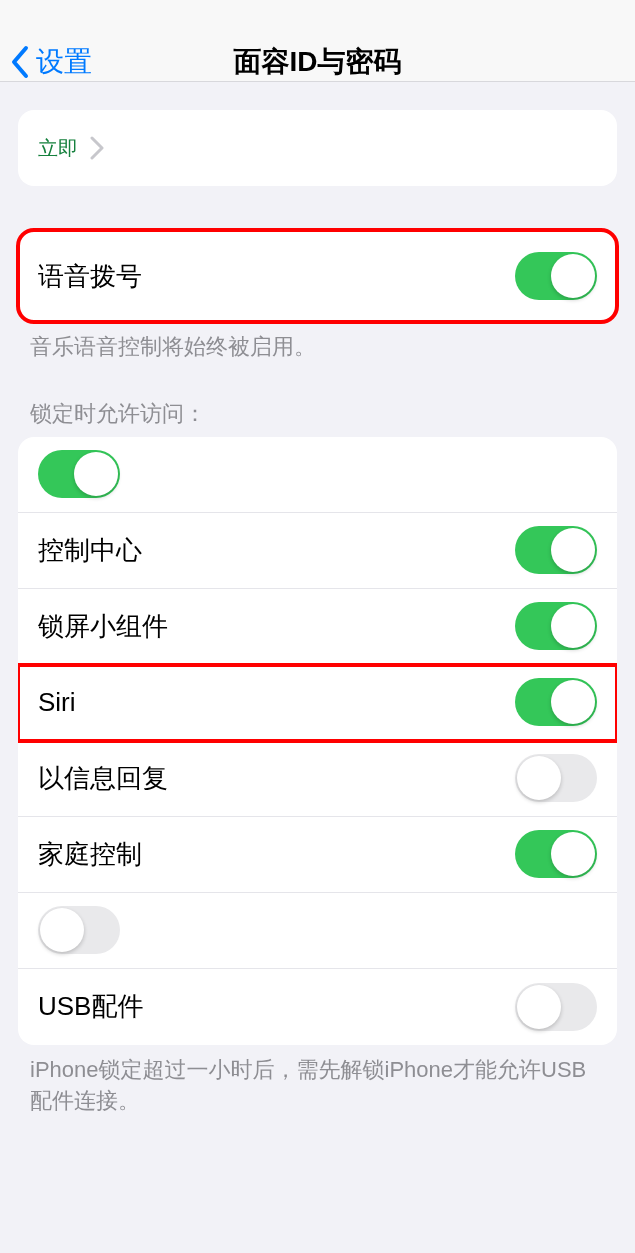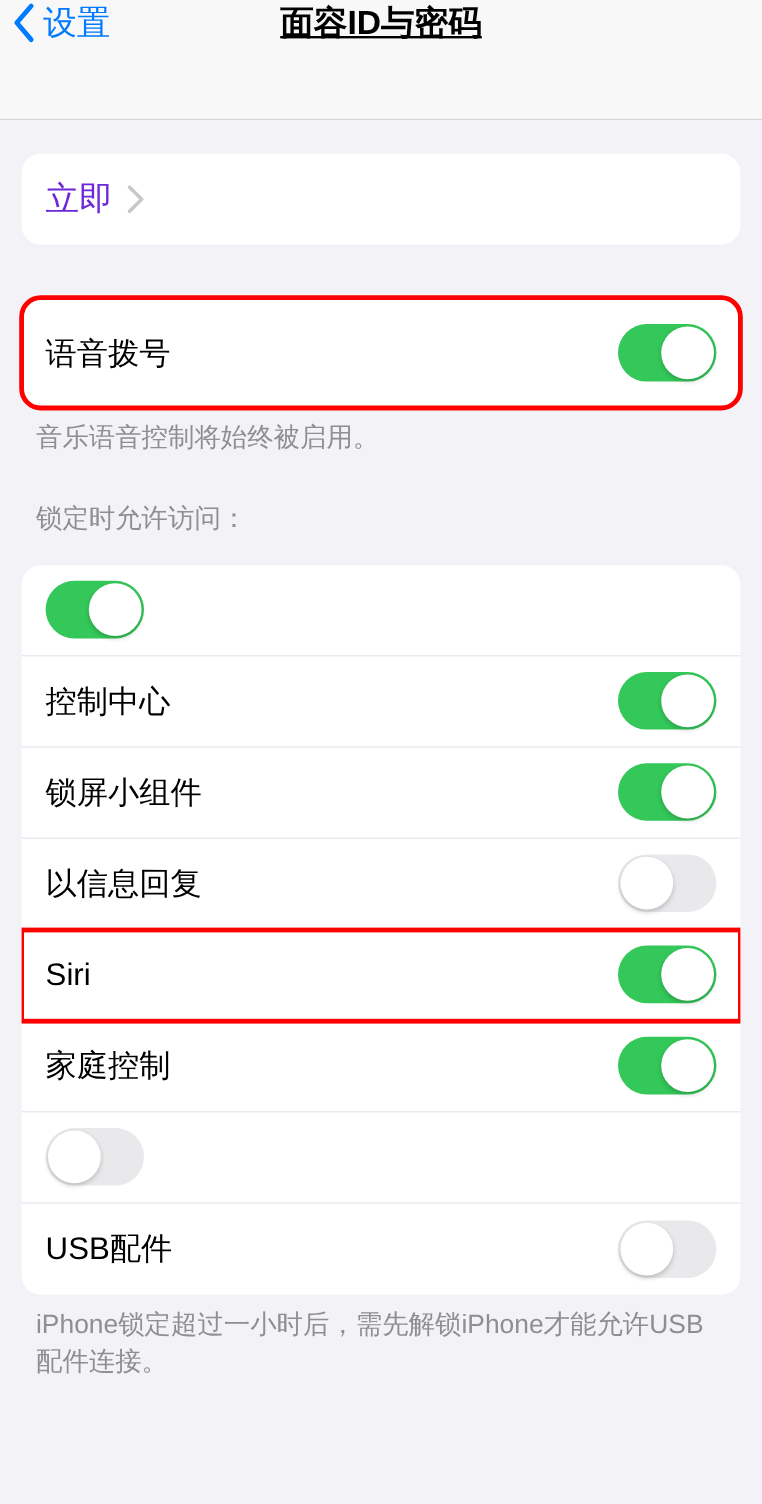--- a/index.html
+++ b/index.html
@@ -4,44 +4,43 @@
 <style>
   * { box-sizing: border-box; margin: 0; padding: 0; }
   html, body {
     width: 635px;
     height: 1253px;
     font-family: -apple-system, "Helvetica Neue", Arial, sans-serif;
     background: #f2f2f7;
     color: #000;
   }
   .header {
-    height: 100px;
+    height: 82px;
     background: #f8f8f8;
     display: flex;
-    align-items: flex-start;
+    align-items: flex-end;
     position: relative;
     border-bottom: 1px solid #d8d8dc;
   }
   .back {
     display: flex;
     align-items: center;
     position: absolute;
     left: 8px;
     color: #007aff;
     font-size: 28px;
     cursor: pointer;
   }
   .back svg { width: 24px; height: 36px; }
   .back-label { margin-left: 4px; font-size: 28px; }
   .title {
     flex: 1;
     text-align: center;
     font-size: 28px;
     font-weight: 600;
-    text-decoration: underline;
   }
   .group {
     margin: 28px 18px 0 18px;
     background: #fff;
     border-radius: 16px;
     overflow: hidden;
   }
   .row {
     display: flex;
     align-items: center;
@@ -51,36 +50,36 @@
     border-bottom: 1px solid #e5e5ea;
   }
   .row:last-child { border-bottom: none; }
   .row-label {
     font-size: 26px;
     color: #000;
   }
   .row-value {
     display: flex;
     align-items: center;
-    color: #6d28d9;
-    font-size: 28px;
+    color: #15803d;
+    font-size: 20px;
   }
   .chevron {
     width: 14px;
     height: 24px;
     margin-left: 12px;
   }
   .footer-text {
     margin: 10px 30px 0 30px;
     color: #8e8e93;
     font-size: 22px;
     line-height: 1.4;
   }
   .section-header {
-    margin: 36px 30px 24px 30px;
+    margin: 36px 30px 8px 30px;
     color: #8e8e93;
     font-size: 22px;
   }
   .toggle {
     width: 82px;
     height: 48px;
     border-radius: 24px;
     position: relative;
     flex-shrink: 0;
   }
@@ -148,29 +147,29 @@
       <div class="toggle on">
         <div class="knob"></div>
       </div>
     </div>
     <div class="row">
       <span class="row-label">锁屏小组件</span>
       <div class="toggle on">
         <div class="knob"></div>
       </div>
     </div>
+    <div class="row highlight-red">
+      <span class="row-label">Siri</span>
+      <div class="toggle on">
+        <div class="knob"></div>
+      </div>
+    </div>
     <div class="row">
       <span class="row-label">以信息回复</span>
       <div class="toggle off">
-        <div class="knob"></div>
-      </div>
-    </div>
-    <div class="row highlight-red">
-      <span class="row-label">Siri</span>
-      <div class="toggle on">
         <div class="knob"></div>
       </div>
     </div>
     <div class="row">
       <span class="row-label">家庭控制</span>
       <div class="toggle on">
         <div class="knob"></div>
       </div>
     </div>
     <div class="row">

